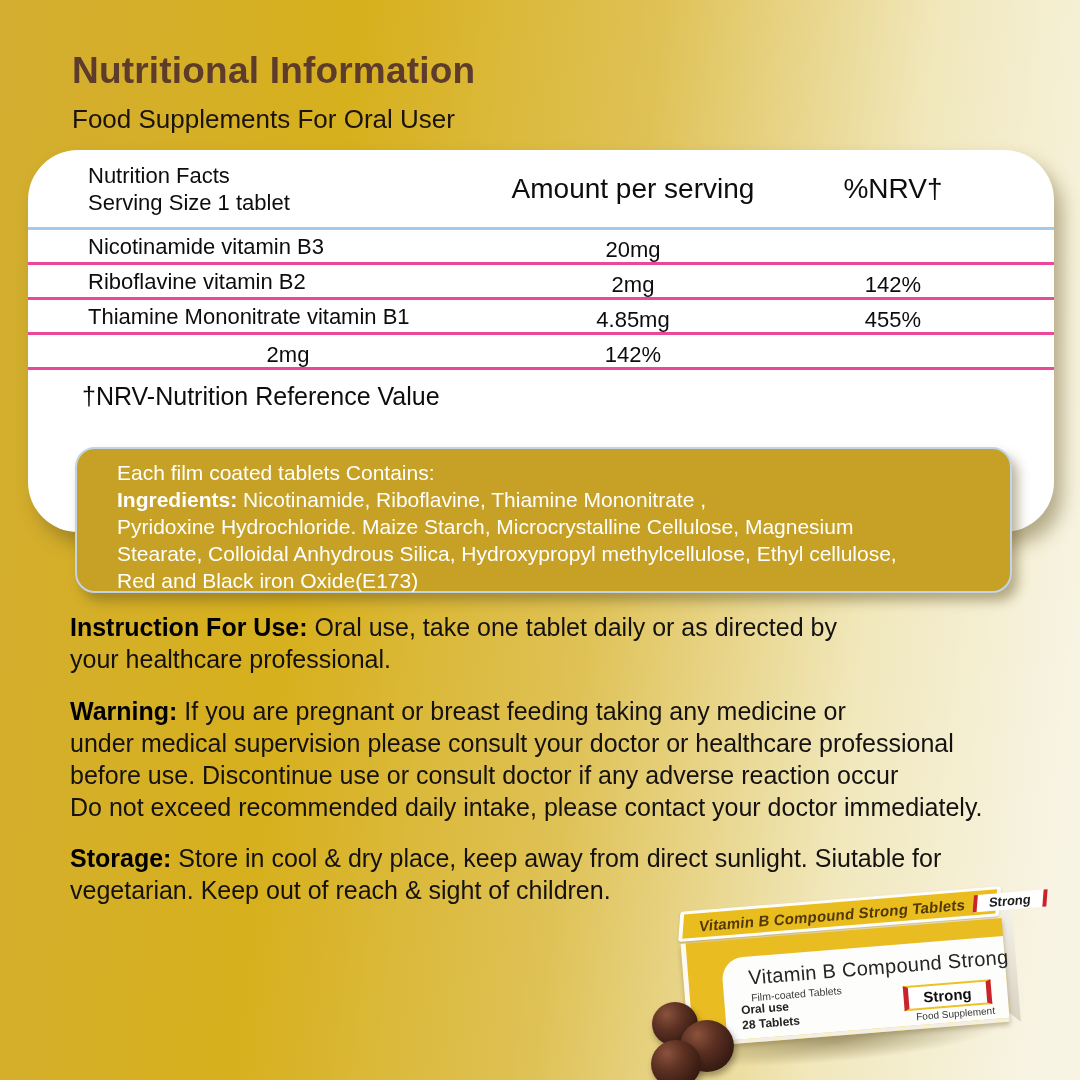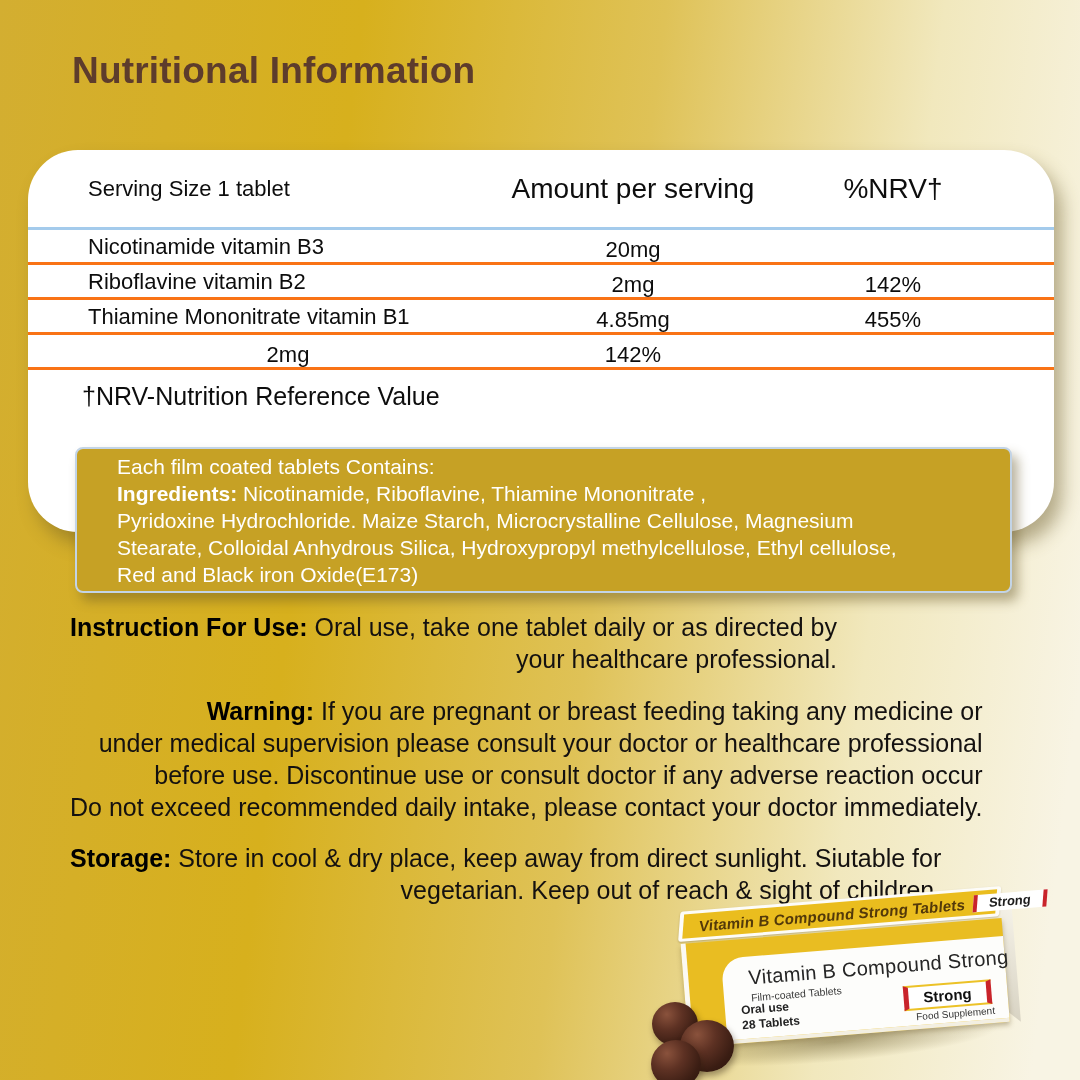--- a/index.html
+++ b/index.html
@@ -12,39 +12,39 @@
   .header{position:absolute;left:72px;top:50px;}
   .page-title{font-size:37px;font-weight:bold;color:#5d3c2c;letter-spacing:.2px;}
   .page-subtitle{font-size:26px;color:#1b130d;margin-top:12px;}
 
   
   .card{position:absolute;left:28px;top:150px;width:1026px;height:382px;
         background:#ffffff;border-radius:50px;
         box-shadow:8px 12px 18px rgba(100,85,35,.45);}
   .nf-row{display:grid;grid-template-columns:400px 290px 230px;
           padding-left:60px;padding-right:46px;align-items:center;
-          border-bottom:3px solid #f97316;}
+          border-bottom:3px solid #ec4899;}
   .nf-head{height:77px;border-bottom:3px solid #a4cbec;}
   .nf-head .c1{font-size:22px;color:#0d0d0d;line-height:27px;}
   .nf-head .c2,.nf-head .c3{font-size:28px;color:#0d0d0d;text-align:center;}
   .nf-data{height:32px;}
   .nf-data .c1{font-size:22px;color:#0d0d0d;}
   .nf-data .c2,.nf-data .c3{font-size:22px;color:#0d0d0d;text-align:center;margin-top:7px;}
   .footnote{margin:12px 0 0 54px;font-size:25px;color:#0d0d0d;}
 
   
   .ing-box{position:absolute;left:75px;top:447px;width:937px;height:146px;
-           background:#c6a125;border:2px solid #c3d4e6;border-radius:8px;
+           background:#c6a125;border:2px solid #c3d4e6;border-radius:20px;
            box-shadow:6px 8px 12px rgba(100,85,35,.45);
-           box-sizing:border-box;padding:4px 26px 0 40px;}
+           box-sizing:border-box;padding:10px 26px 0 40px;}
   .ing-line{font-size:21px;line-height:27px;color:#ffffff;}
   .ing-line b{color:#ffffff;}
 
   
-  .para{position:absolute;left:70px;color:#141110;font-size:25px;line-height:32px;text-align:right;}
+  .para{position:absolute;left:70px;color:#141110;font-size:25px;line-height:32px;}
   .para b{color:#000000;}
   .para-instruction{top:611px;}
   .para-warning{top:695px;}
   .para-storage{top:842px;}
 
   
   .pack-shadow{position:absolute;left:670px;top:1022px;width:330px;height:40px;
                background:radial-gradient(ellipse at center,rgba(95,80,35,.45) 0%,rgba(95,80,35,0) 70%);
                transform:rotate(-5deg);z-index:1;}
   .pack{position:absolute;left:678px;top:912px;width:322px;
@@ -83,25 +83,27 @@
   .tablet-2{left:680px;top:1020px;width:54px;height:52px;}
   .tablet-3{left:651px;top:1040px;width:50px;height:48px;}
 </style>
 </head>
 <body>
 
 <div class="stage">
 
   <div class="header">
     <div class="page-title">Nutritional Information</div>
+    <div class="page-subtitle">Food Supplements For Oral User</div>
   </div>
 
   <div class="card">
     <div class="nf-row nf-head">
       <div class="c1">
+        <div>Nutrition Facts</div>
         <div>Serving Size 1 tablet</div>
       </div>
       <div class="c2">Amount per serving</div>
       <div class="c3">%NRV†</div>
     </div>
 
     <div class="nf-row nf-data">
       <div class="c1">Nicotinamide vitamin B3</div>
       <div class="c2">20mg</div>
     </div>

